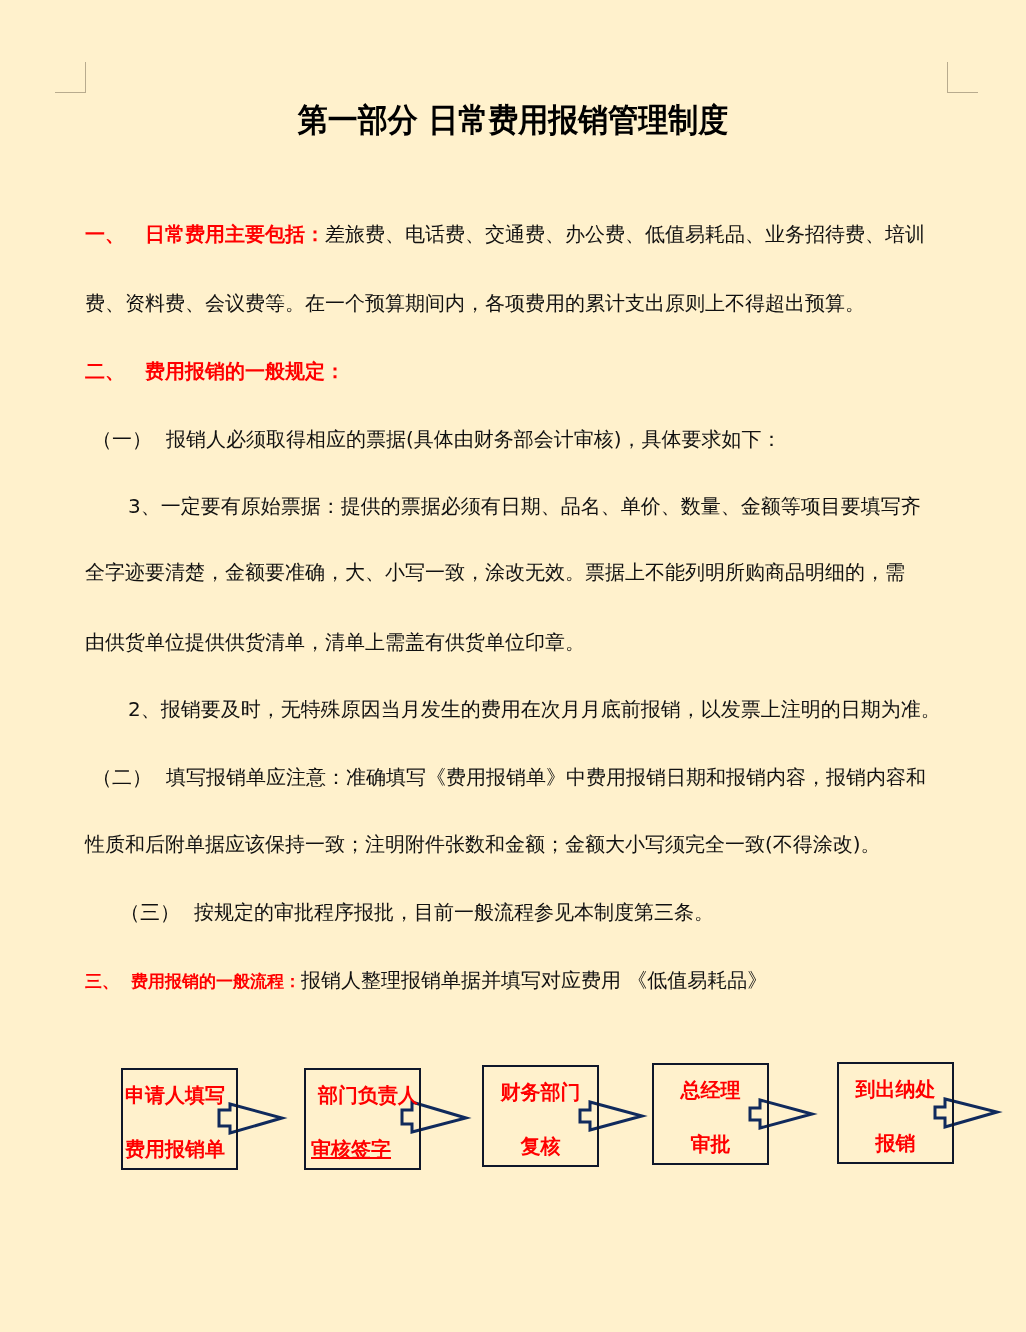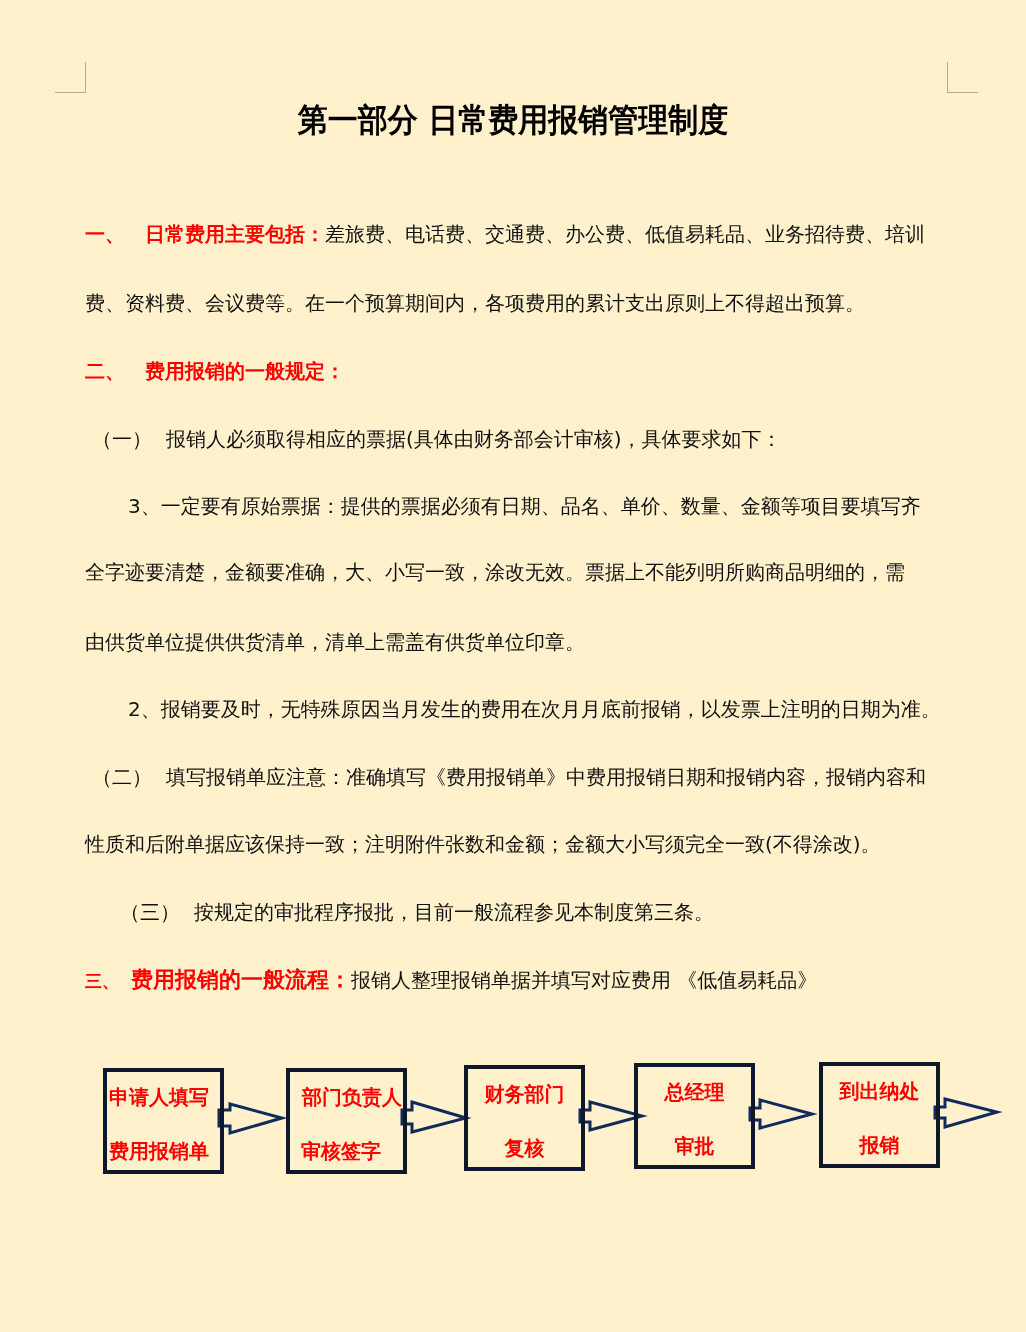--- a/index.html
+++ b/index.html
@@ -57,22 +57,23 @@
     .flow-svg {
       position: absolute;
       left: 0; top: 0;
       width: 1026px; height: 1332px;
       pointer-events: none;
     }
     .box {
       position: absolute;
       width: 113px;
       height: 98px;
-      border: 4px solid #0f172a;
+      border: 2px solid #0f172a;
       box-sizing: content-box;
+      margin-left: 18px;
     }
     .box-line {
       position: absolute;
       left: 0; width: 100%;
       font-size: 20px;
       font-weight: bold;
       color: #ff0000;
       white-space: nowrap;
       line-height: 26px;
     }
@@ -111,41 +112,41 @@
 <div class="line sub" style="top:763px;">
   <span>（二）</span><span style="display:inline-block;width:14px;"></span><span>填写报销单应注意：准确填写《费用报销单》中费用报销日期和报销内容，报销内容和</span>
 </div>
 <div class="line" style="top:830px;">性质和后附单据应该保持一致；注明附件张数和金额；金额大小写须完全一致(不得涂改)。</div>
 
 <div class="line sub" style="top:898px;margin-left:28px;">
   <span>（三）</span><span style="display:inline-block;width:14px;"></span><span>按规定的审批程序报批，目前一般流程参见本制度第三条。</span>
 </div>
 
 <div class="line" style="top:966px;">
-  <span class="red-bold" style="font-size:17px;">三、</span><span style="display:inline-block;width:12px;"></span><span class="red-bold" style="font-size:22px;">费用报销的一般流程：</span><span>报销人整理报销单据并填写对应费用 《低值易耗品》</span>
+  <span class="red-bold" style="font-size:17px;">三、</span><span style="display:inline-block;width:12px;"></span><span class="red-bold" style="font-size:17px;">费用报销的一般流程：</span><span>报销人整理报销单据并填写对应费用 《低值易耗品》</span>
 </div>
 
 <svg class="flow-svg" viewBox="0 0 1026 1332">
   <g fill="#fff1cc" stroke="#102a5c" stroke-width="3" stroke-linejoin="miter">
     <polygon points="219,1110 230,1110 230,1104 282,1118 230,1133 230,1126 219,1126"></polygon>
     <polygon points="402,1110 412,1110 412,1102 466,1118 412,1132 412,1124 402,1124"></polygon>
     <polygon points="580,1110 590,1110 590,1102 642,1116 590,1130 590,1122 580,1122"></polygon>
     <polygon points="750,1108 760,1108 760,1100 812,1114 760,1128 760,1120 750,1120"></polygon>
     <polygon points="935,1107 945,1107 945,1099 997,1112 945,1127 945,1118 935,1118"></polygon>
   </g>
 </svg>
 
 <div class="box" style="left:103px; top:1068px;">
   <div class="box-line l1 left">申请人填写</div>
   <div class="box-line l2 left">费用报销单</div>
 </div>
 
 <div class="box" style="left:286px; top:1068px;">
   <div class="box-line l1 left" style="padding-left:12px;">部门负责人</div>
-  <div class="box-line l2 left" style="padding-left:11px;">审核签字</div>
+  <div class="box-line l2 left" style="padding-left:5px;text-decoration:underline;">审核签字</div>
 </div>
 
 <div class="box" style="left:464px; top:1065px;">
   <div class="box-line l1 center">财务部门</div>
   <div class="box-line l2 center">复核</div>
 </div>
 
 <div class="box" style="left:634px; top:1063px;">
   <div class="box-line l1 center">总经理</div>
   <div class="box-line l2 center">审批</div>

